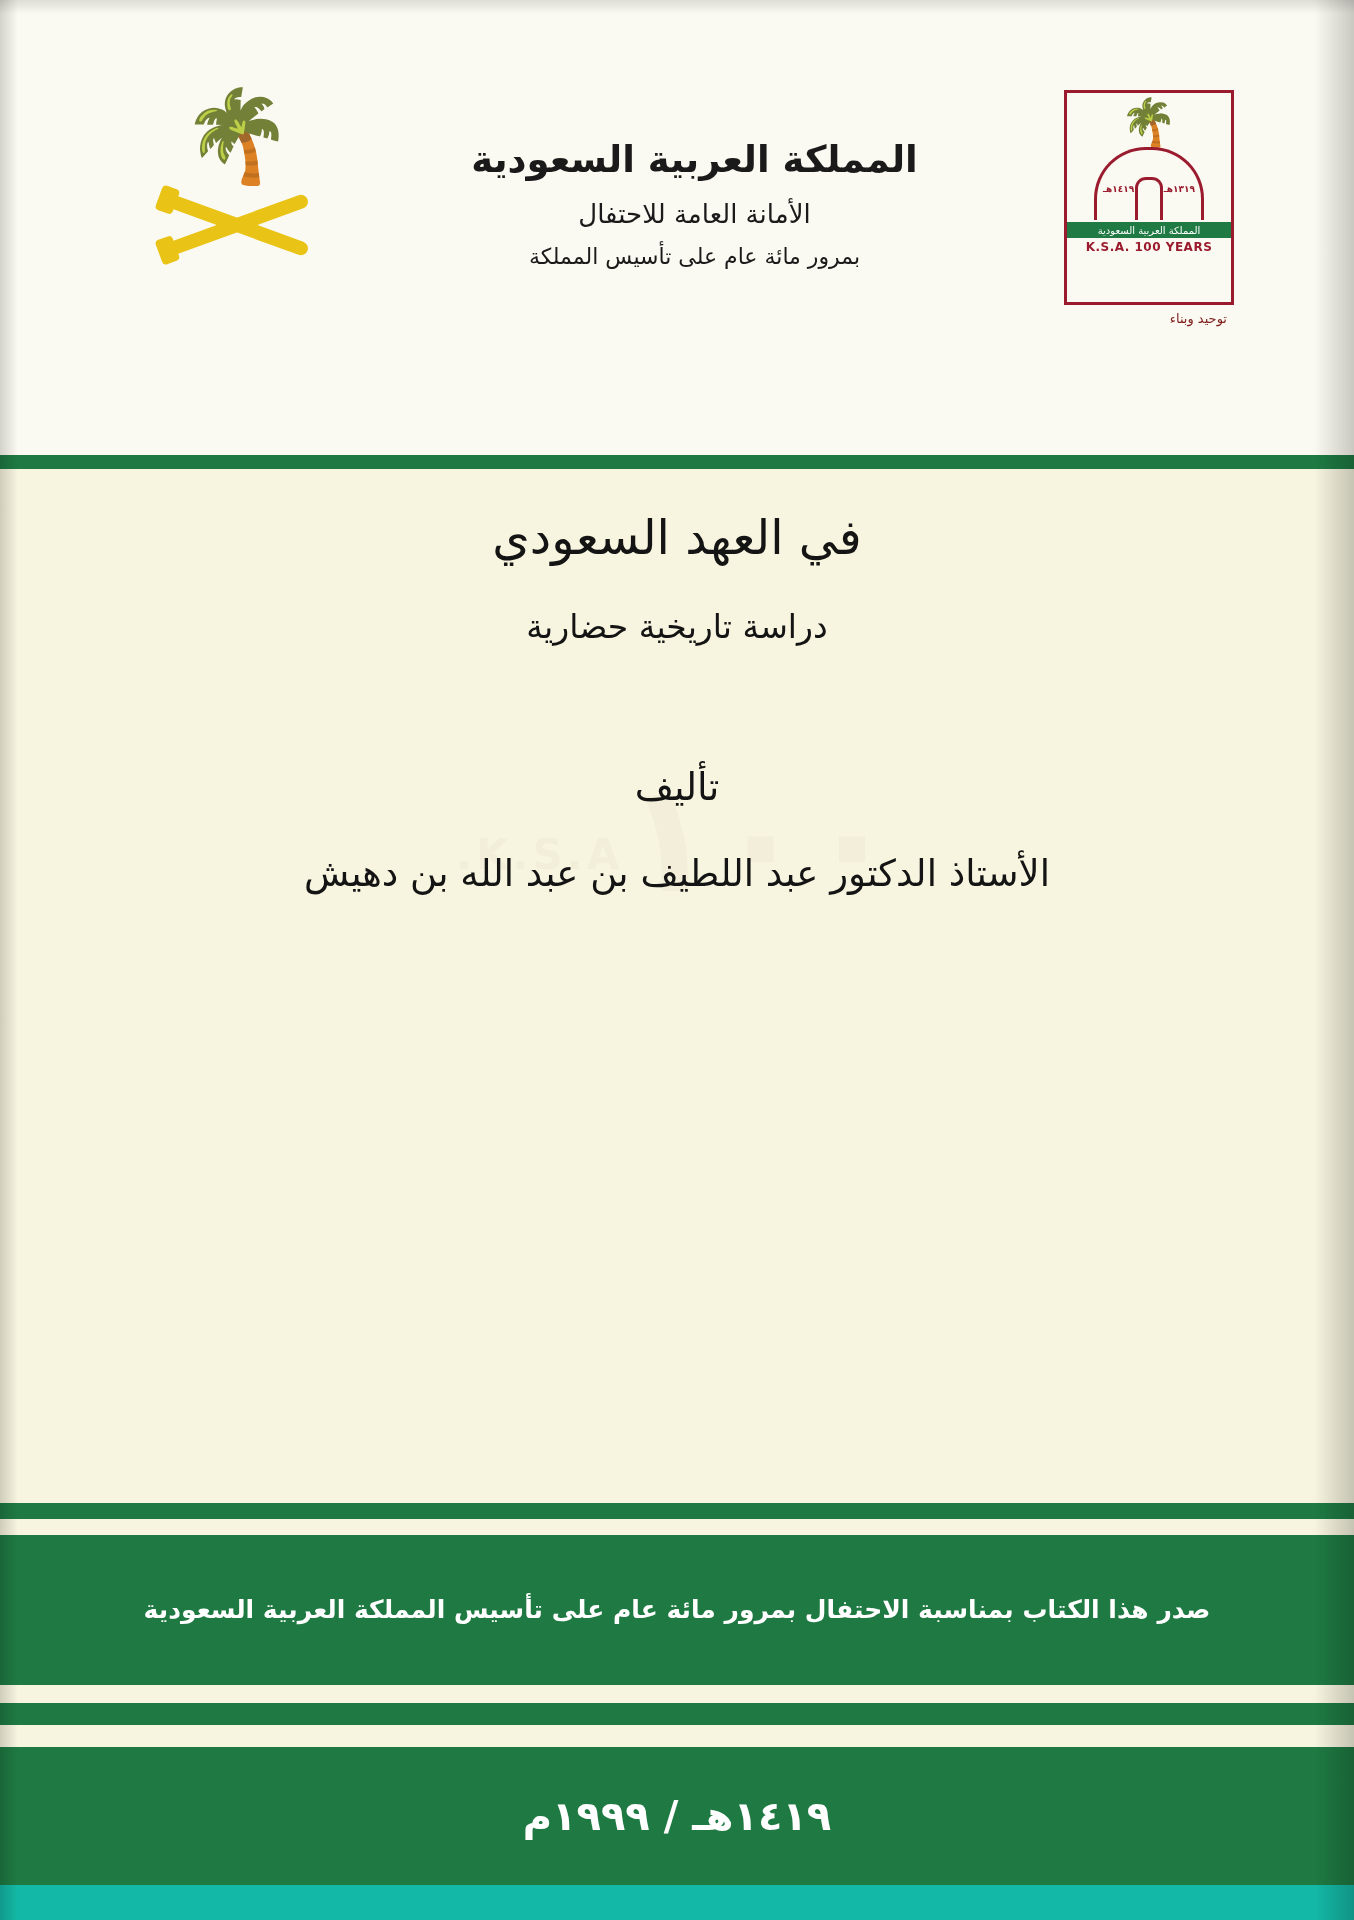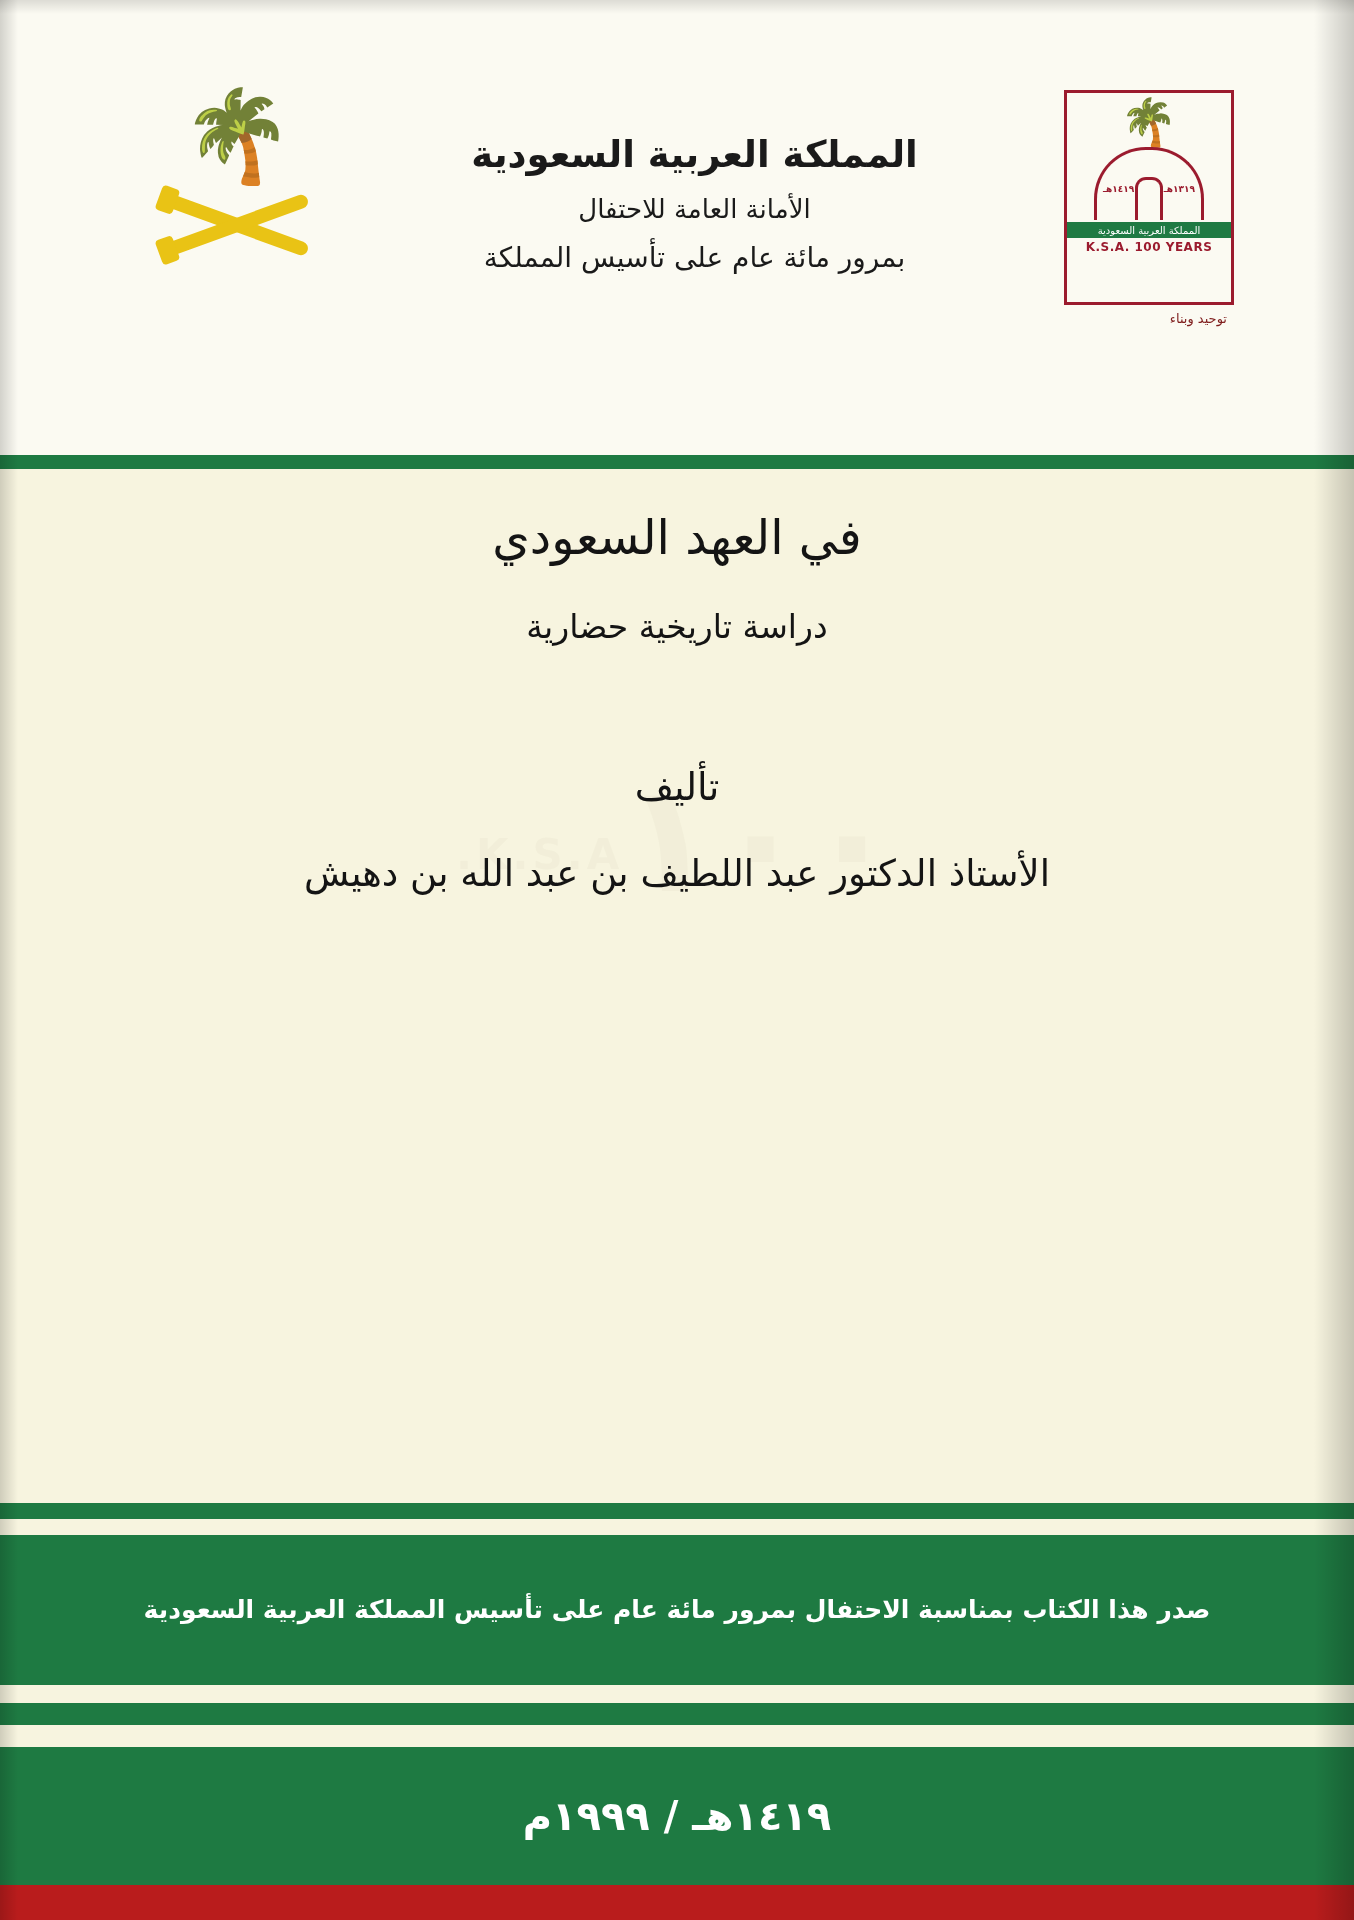--- a/index.html
+++ b/index.html
@@ -121,21 +121,21 @@
   
   .ministry {
     text-align: center;
     color: #1a1a1a;
     line-height: 1.55;
     flex: 0 0 auto;
     margin-top: 10px;
   }
   .ministry .l1 { font-size: 37px; font-weight: bold; }
   .ministry .l2 { font-size: 26px; margin-top: 6px; }
-  .ministry .l3 { font-size: 28px; margin-top: 6px; }
+  .ministry .l3 { font-size: 22px; margin-top: 6px; }
 
   
   .saudi-emblem {
     width: 175px;
     height: 215px;
     position: relative;
   }
   .saudi-emblem .palm2 {
     position: absolute;
     top: 0;
@@ -237,21 +237,21 @@
     font-size: 37px;
   }
 
   
   .bottom-block {
     position: absolute;
     top: 1503px;
     left: 0;
     width: 100%;
     height: 417px;
-    background: #b91c1c;
+    background: #14b8a6;
   }
   .rule {
     width: 100%;
     background: #1e7a42;
   }
   .r1 { height: 16px; margin-top: 0; }
   .gap1 { height: 16px; background: #f7f4df; }
   .green-note {
     background: #1e7a42;
     color: #ffffff;

